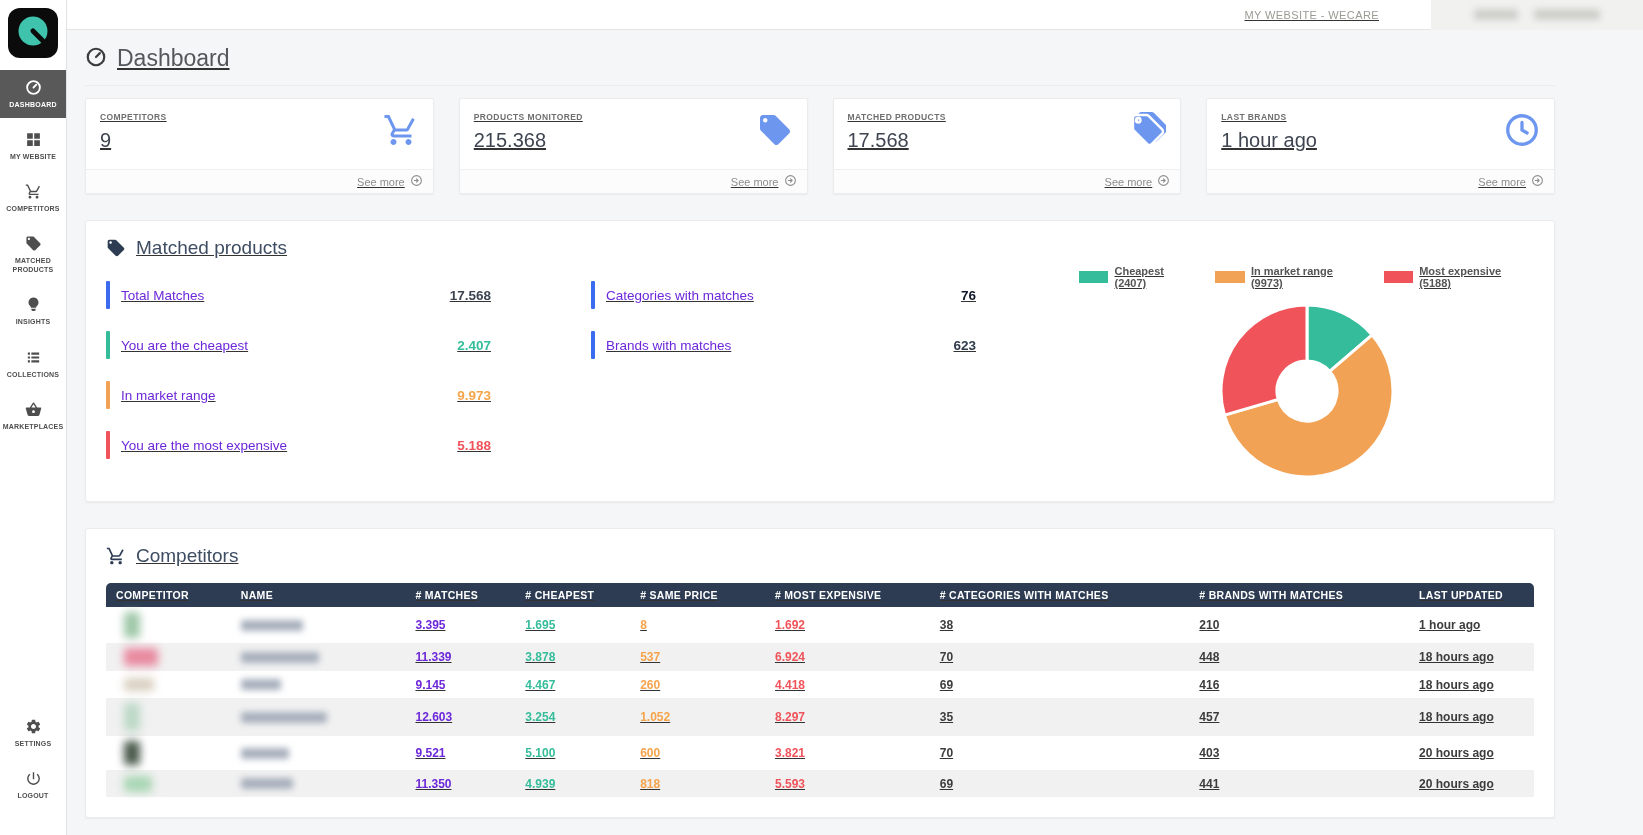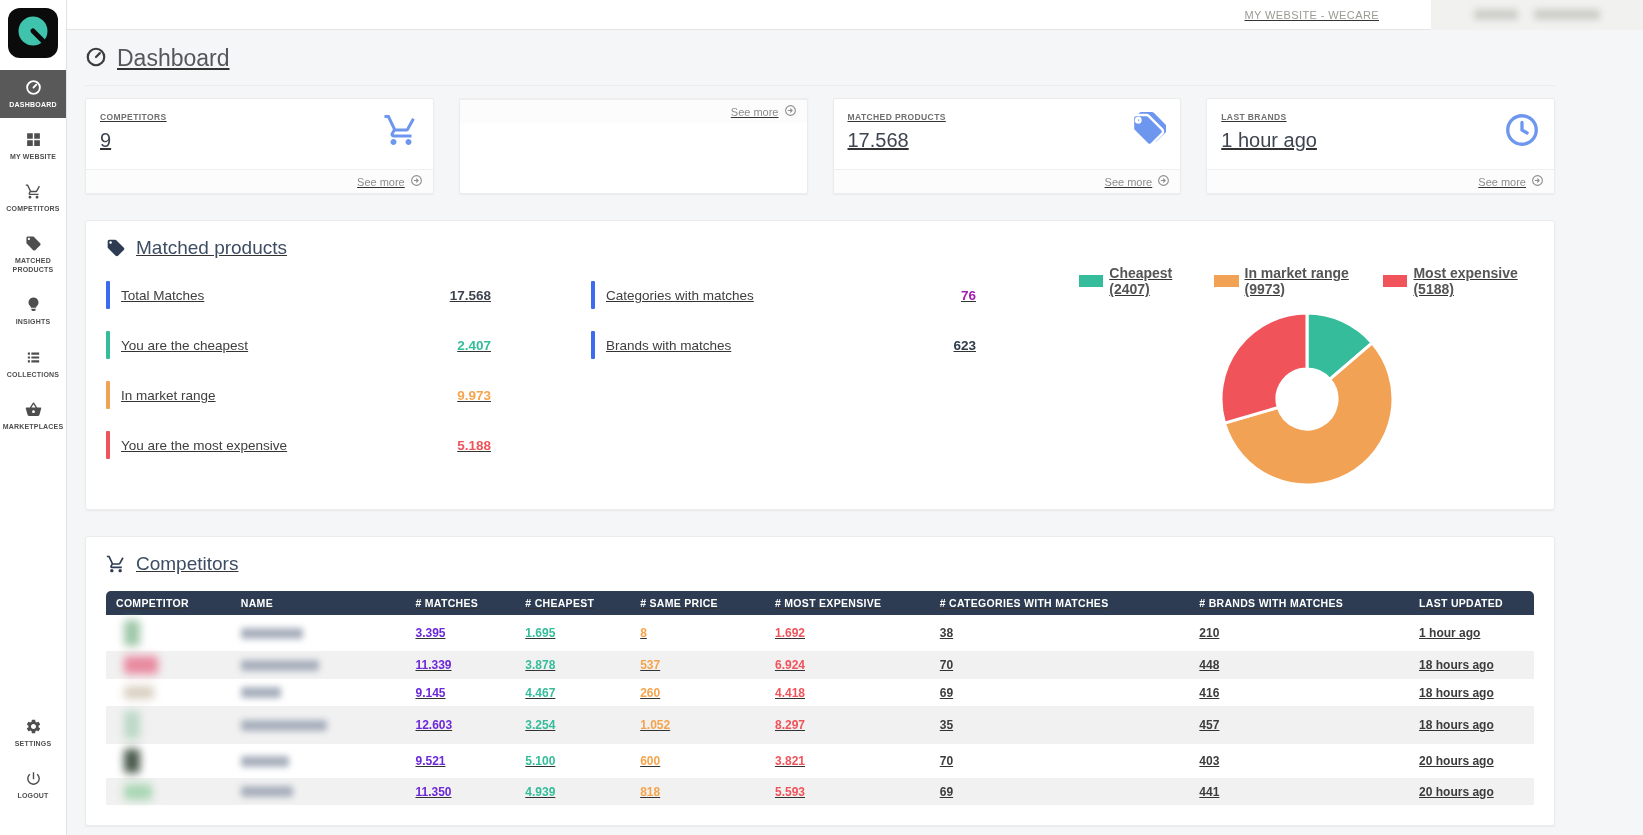--- a/index.html
+++ b/index.html
@@ -65,26 +65,26 @@
   .panel { background:#fff; border:1px solid #ececec; border-radius:3px; box-shadow:0 1px 2px rgba(0,0,0,.05); margin-top:26px; padding:16px 20px 20px; }
   .panel-head { display:flex; align-items:center; gap:10px; }
   .panel-head svg { width:20px; height:20px; color:#2d3c52; }
   .panel-head h2 { font-size:19px; font-weight:400; color:#3e4d63; margin:0; }
 
   .mp-grid { display:flex; }
   .mp-col { width:385px; }
   .mp-col.second { margin-left:100px; }
   .mp-row { display:flex; align-items:center; height:28px; margin-top:22px; }
   .mp-bar { width:4px; height:28px; border-radius:1px; flex-shrink:0; }
-  .mp-label { margin-left:11px; font-size:13.5px; color:#404040; }
+  .mp-label { margin-left:11px; font-size:13.5px; color:#6d28d9; }
   .mp-value { margin-left:auto; font-weight:700; font-size:13.5px; }
 
   .chart-col { margin-left:auto; width:455px; display:flex; flex-direction:column; }
   .legend { display:flex; justify-content:flex-end; gap:18px; align-items:center; margin-top:6px; }
-  .legend-item { display:flex; align-items:center; gap:6px; font-size:14px; font-weight:700; color:#555; cursor:pointer; }
+  .legend-item { display:flex; align-items:center; gap:6px; font-size:11px; font-weight:700; color:#555; cursor:pointer; }
   .swatch { width:30px; height:12px; display:inline-block; }
   #donut { margin:12px auto 0; display:block; }
 
   
   table { width:100%; border-collapse:collapse; margin-top:16px; }
   thead th {
     background:#2d3c52; color:#fff; font-size:10.5px; text-align:left;
     padding:6px 10px; font-weight:700; letter-spacing:.3px; white-space:nowrap;
   }
   thead th:first-child { border-radius:5px 0 0 0; }
@@ -222,20 +222,29 @@
             </div>
             <div class="sc-footer">
               <span>See more</span>
               <span><svg viewBox="0 0 24 24" fill="none" stroke="currentColor">
                   <circle cx="12" cy="12" r="9" stroke-width="2"></circle>
                   <path d="M8 12h7m-3-3l3 3-3 3" stroke-width="2" stroke-linecap="round" stroke-linejoin="round"></path>
                 </svg></span>
             </div>
           </div>
           <div class="stat-card">
+            <div class="sc-body">
+              <div>
+                <div class="sc-label">PRODUCTS MONITORED</div>
+                <div class="sc-value">215.368</div>
+              </div>
+              <span class="sc-icon"><svg viewBox="0 0 24 24" fill="currentColor">
+                  <path d="M21.41 11.58l-9-9C12.05 2.22 11.55 2 11 2H4c-1.1 0-2 .9-2 2v7c0 .55.22 1.05.59 1.42l9 9c.36.36.86.58 1.41.58.55 0 1.05-.22 1.41-.59l7-7c.37-.36.59-.86.59-1.41 0-.55-.23-1.06-.59-1.42zM5.5 7C4.67 7 4 6.33 4 5.5S4.67 4 5.5 4 7 4.67 7 5.5 6.33 7 5.5 7z"></path>
+                </svg></span>
+            </div>
             <div class="sc-footer">
               <span>See more</span>
               <span><svg viewBox="0 0 24 24" fill="none" stroke="currentColor">
                   <circle cx="12" cy="12" r="9" stroke-width="2"></circle>
                   <path d="M8 12h7m-3-3l3 3-3 3" stroke-width="2" stroke-linecap="round" stroke-linejoin="round"></path>
                 </svg></span>
             </div>
           </div>
           <div class="stat-card">
             <div class="sc-body">
@@ -306,21 +315,21 @@
               <div class="mp-row">
                 <span class="mp-bar" style="background: rgb(240, 83, 90);"></span>
                 <span class="mp-label">You are the most expensive</span>
                 <span class="mp-value" style="color: rgb(240, 83, 90);">5.188</span>
               </div>
             </div>
           <div class="mp-col second" id="mp-right">
               <div class="mp-row">
                 <span class="mp-bar" style="background: rgb(59, 108, 240);"></span>
                 <span class="mp-label">Categories with matches</span>
-                <span class="mp-value" style="color: #a21caf;">76</span>
+                <span class="mp-value" style="color: #0f172a;">76</span>
               </div>
               <div class="mp-row">
                 <span class="mp-bar" style="background: rgb(59, 108, 240);"></span>
                 <span class="mp-label">Brands with matches</span>
                 <span class="mp-value" style="color: rgb(47, 58, 74);">623</span>
               </div>
             </div>
           <div class="chart-col">
             <div class="legend" id="legend">
                 <span class="legend-item">

